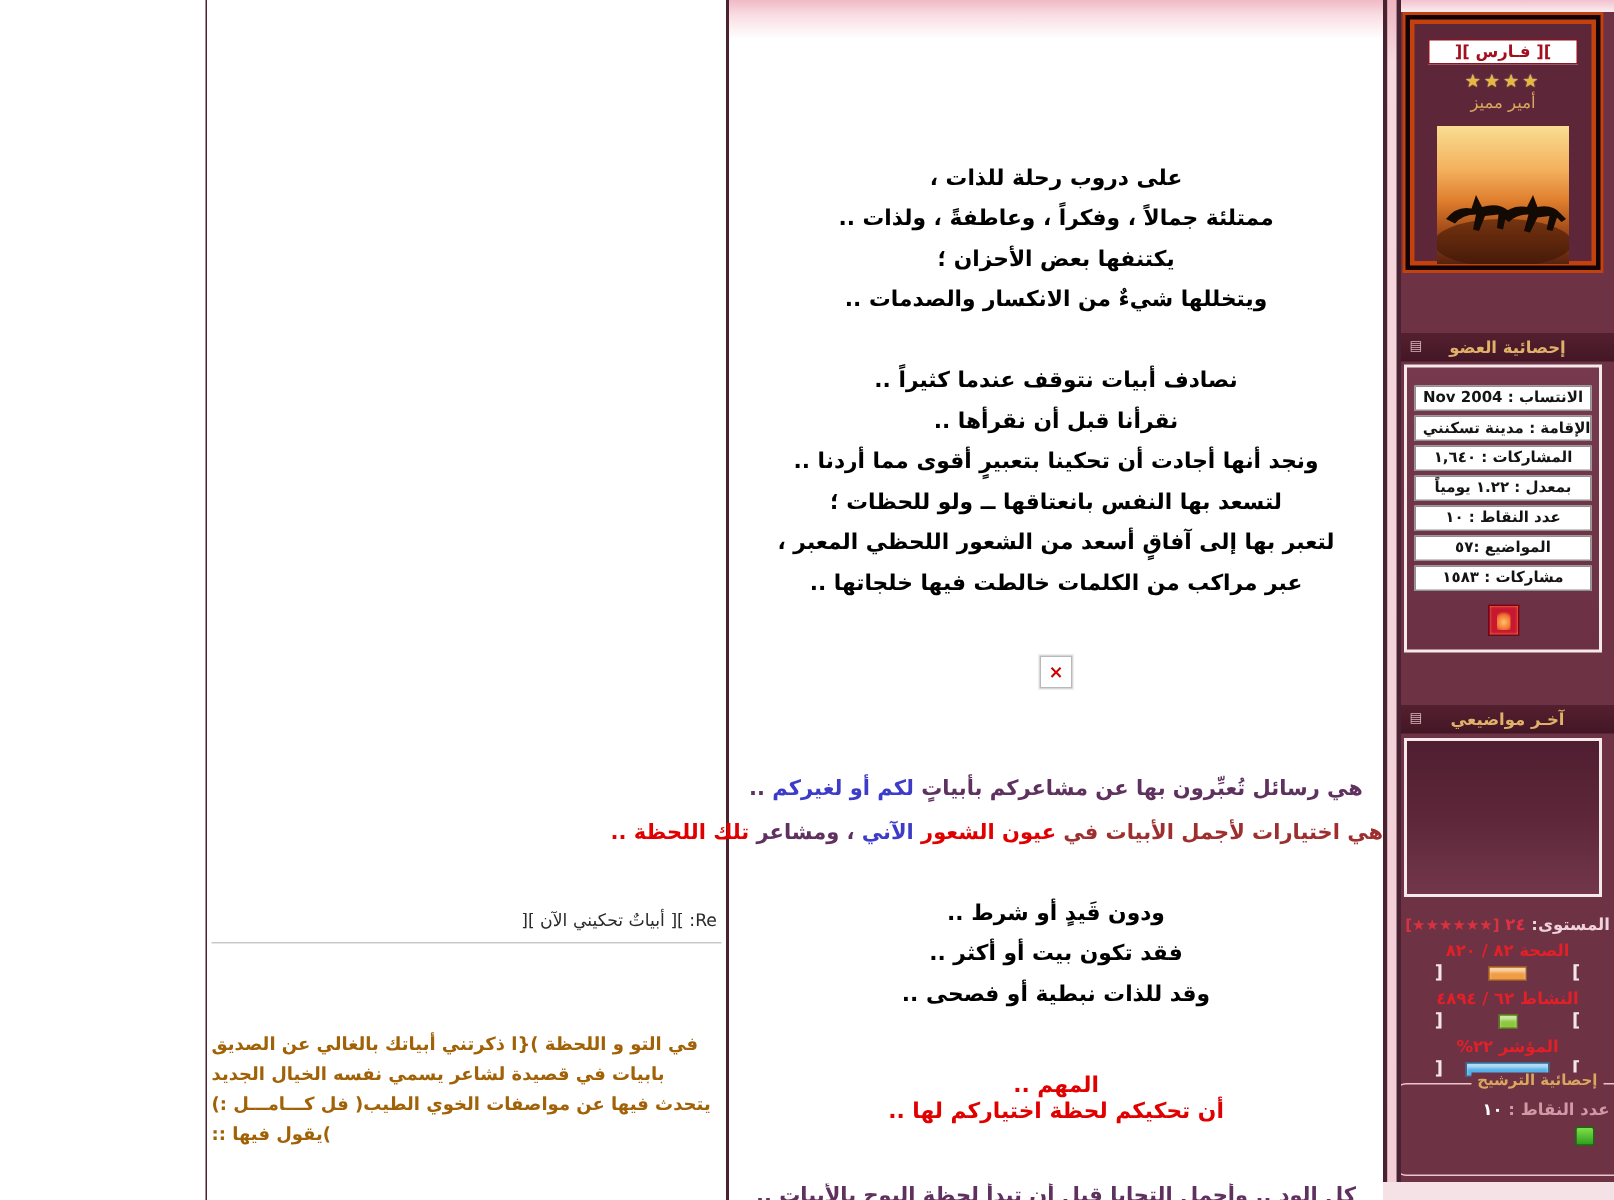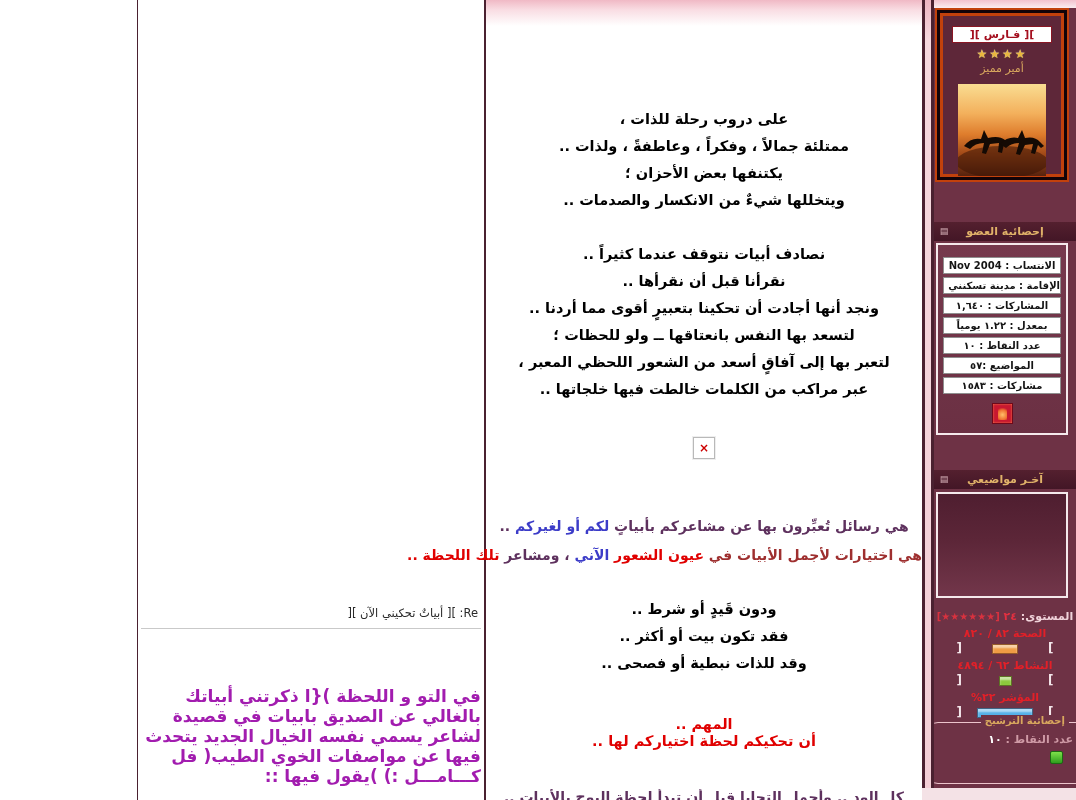--- a/index.html
+++ b/index.html
@@ -11,22 +11,22 @@
   .vline-left{left:137px;top:0;width:1px;height:800px;background:#4a2130;}
   .vline-mid{left:484px;top:0;width:2px;height:800px;background:#4a2130;}
   .vline-r1{left:922px;top:0;width:3px;height:800px;background:#4a2130;}
   .gap-pink{left:925px;top:0;width:6px;height:800px;background:linear-gradient(180deg,#edb4c1 0,#f6d8de 40px,#f3ced6 100%);}
   .vline-r2{left:931px;top:0;width:3px;height:800px;background:#4a2130;}
 
   
   .leftcol{left:138px;top:0;width:346px;height:800px;background:#fff;}
   .re-title{position:absolute;top:606px;right:6px;font-size:11.5px;color:#2a2a2a;direction:rtl;white-space:nowrap;}
   .divider{position:absolute;top:628px;left:3px;right:3px;height:1px;background:#c9c9c9;}
-  .left-par{position:absolute;top:686px;left:3px;right:3px;direction:rtl;text-align:right;
-            color:#a21caf;font-weight:bold;font-size:17px;line-height:20px;}
+  .left-par{position:absolute;top:686px;left:3px;right:3px;direction:rtl;text-align:left;
+            color:#a16207;font-weight:bold;font-size:12px;line-height:20px;}
 
   
   .midcol{left:486px;top:0;width:436px;height:800px;background:#fff;direction:rtl;text-align:center;}
   .mid-grad{position:absolute;top:0;left:0;width:436px;height:26px;
             background:linear-gradient(180deg,#f0b9c5 0,#f9dde3 10px,#ffffff 26px);}
   .poem{position:absolute;left:0;width:436px;color:#000000;font-weight:bold;font-size:14.5px;line-height:27px;}
   .poem div{white-space:nowrap;}
   .p1{top:106px;} .p2{top:241px;} .p3{top:596px;}
   .broken-wrap{position:absolute;top:437px;left:0;width:436px;text-align:center;}
   .broken-img{display:inline-block;width:20px;height:20px;background:#fff;border:1px solid #b9b9b9;

